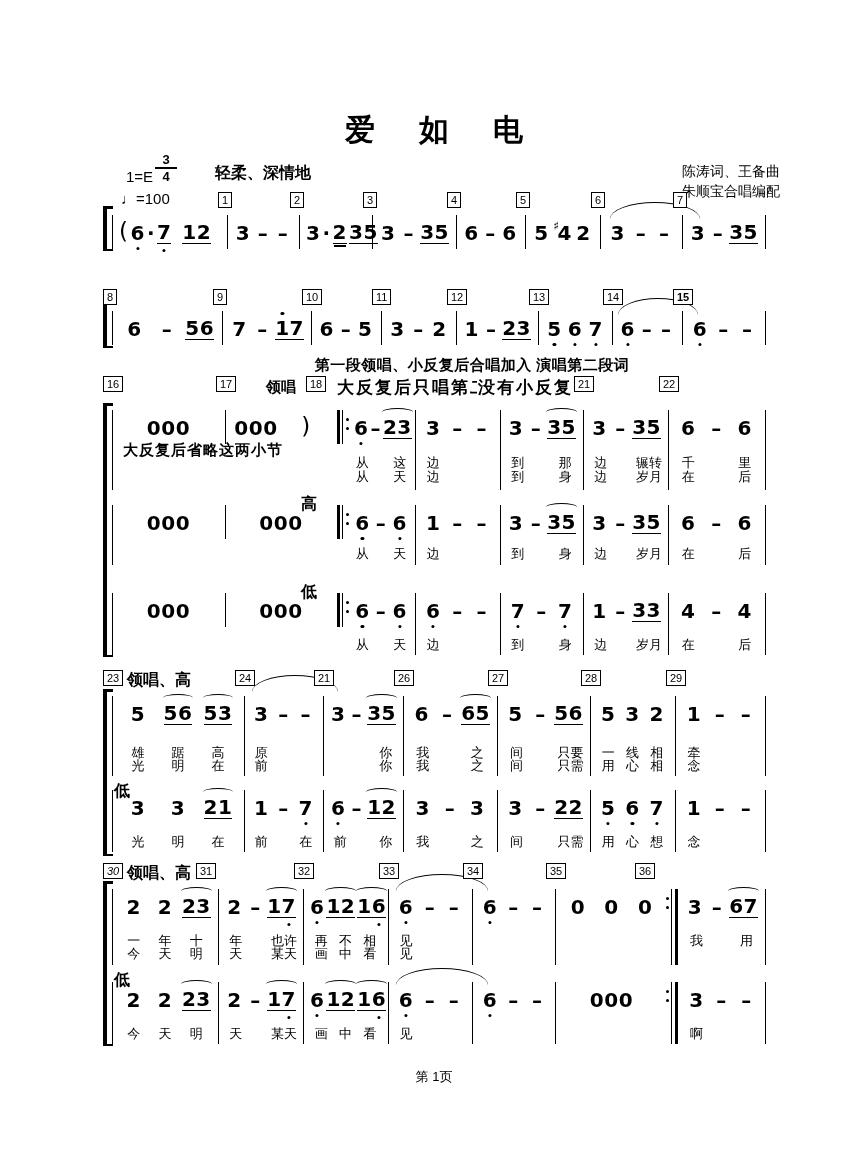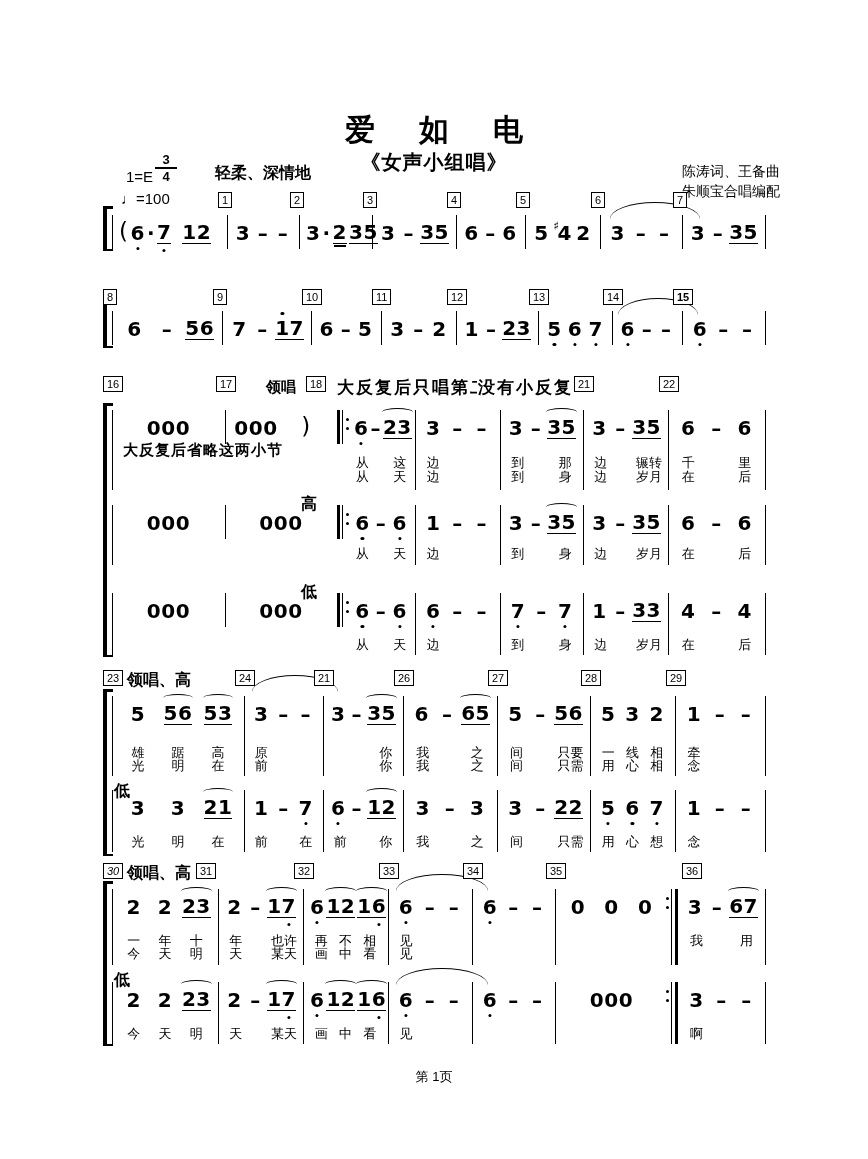--- a/index.html
+++ b/index.html
@@ -50,34 +50,34 @@
   .rdot{position:absolute;width:3.2px;height:3.2px;border-radius:50%;background:#000;}
   .mnum{position:absolute;border:1.2px solid #000;font-size:11px;line-height:12px;padding:1px 3px;background:#fff;z-index:2;}
   .vlabel{position:absolute;font-weight:bold;font-size:16px;z-index:4;background:#fff;}
   .tie{position:absolute;height:16px;border-top:1.6px solid #000;border-radius:50% 50% 0 0/100% 100% 0 0;}
 </style>
 </head>
 <body>
 
 <div class="page">
   <div class="abs title">爱如电</div>
-  <div class="abs subtitle">《女声小组唱》</div>
   <div class="abs keysig">1=E</div>
   <div class="abs frac">
     <div>3</div>
     <div class="bar"></div>
     <div>4</div>
   </div>
   <div class="abs expression">轻柔、深情地</div>
   <div class="abs tempo"><span>♩</span><span>=100</span></div>
   <div class="abs credits">
     <div>陈涛词、王备曲</div>
     <div>朱顺宝合唱编配</div>
   </div>
 
+  <div class="abs section-note">第一段领唱、小反复后合唱加入  演唱第二段词</div>
   <div class="abs anno lead-label">领唱</div>
   <div class="abs anno rnote1">大反复后只唱第二段词</div>
   <div class="abs anno rnote2">没有小反复</div>
   <div class="abs anno omit-note">大反复后省略这两小节</div>
 
   <div class="abs" id="score" style="left:0;top:0;right:0;bottom:0;">
       <div class="brk" style="left: 103px; top: 206px; height: 45px;"></div>
       <div class="measure" style="left: 112px; top: 214px; width: 115px; height: 30px;">
         <div class="slots" style="padding-left: 6px; padding-right: 6px;">
           <div class="slot">
@@ -1564,21 +1564,21 @@
             </span>
           </div>
           <div class="slot">
             <span class="run u1 arc">
               <span class="ch">6</span>
               <span class="ch">7</span>
             </span>
           </div>
         </div>
       </div>
-      <div class="mnum" style="left: 682px; top: 863px;">36</div>
+      <div class="mnum" style="left: 635px; top: 863px;">36</div>
       <div class="lyr" style="left: 678px; top: 934px; width: 87px; padding-left: 6px; padding-right: 6px;">
         <div class="lslot">我</div>
         <div class="lslot"></div>
         <div class="lslot">用</div>
       </div>
       <div class="lyr" style="left: 678px; top: 947px; width: 87px; padding-left: 6px; padding-right: 6px;">
         <div class="lslot"></div>
         <div class="lslot"></div>
         <div class="lslot"></div>
       </div>

